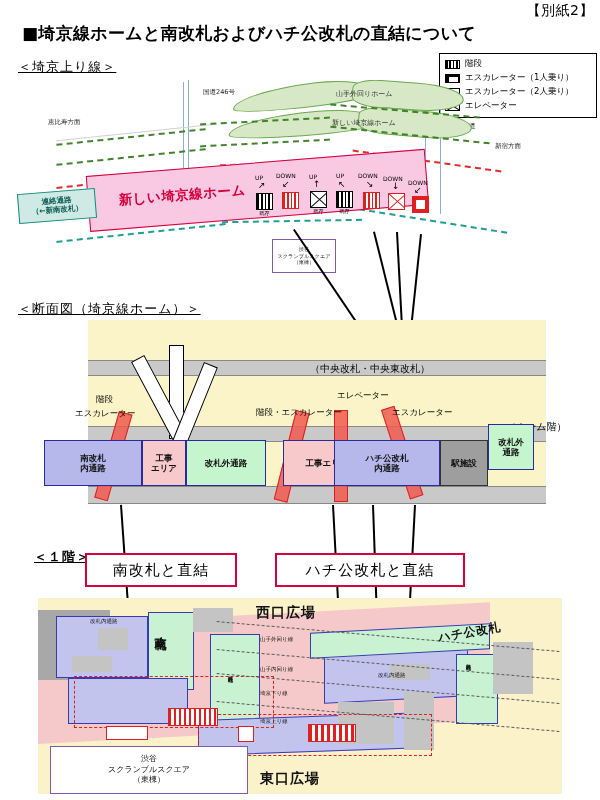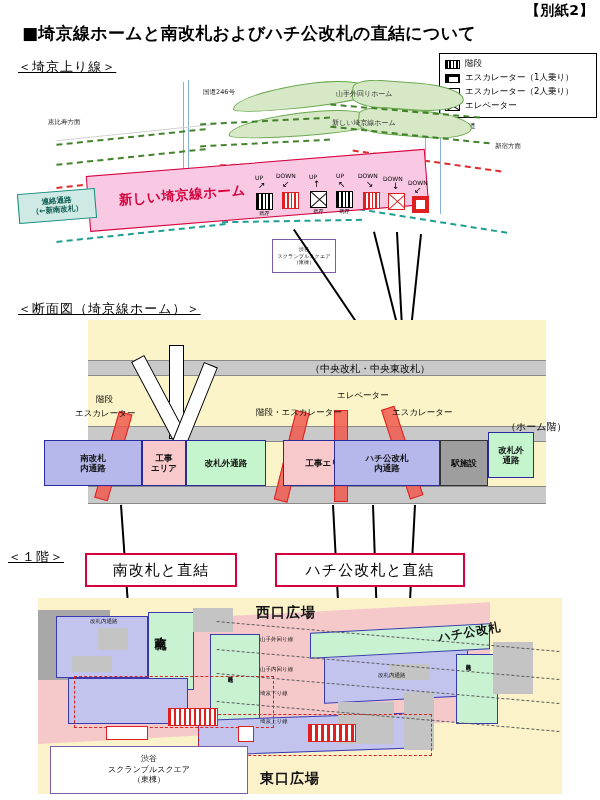--- a/index.html
+++ b/index.html
@@ -4,21 +4,21 @@
 <style>
   html,body{margin:0;padding:0;}
   body{
     width:600px;height:800px;position:relative;overflow:hidden;
     background:#ffffff;
     font-family:"DejaVu Sans","Liberation Sans",sans-serif;
     color:#000;
   }
   .abs{position:absolute;}
   
-  #doc-ref{right:6px;top:2px;font-size:14px;font-weight:bold;letter-spacing:.5px;}
+  #doc-ref{right:6px;top:2px;font-size:14px;font-weight:normal;letter-spacing:.5px;}
   #page-title{left:22px;top:22px;font-size:17px;font-weight:bold;white-space:nowrap;letter-spacing:.3px;}
   .sec-head{font-size:13px;text-decoration:underline;letter-spacing:1px;white-space:nowrap;}
   
   #legend{right:3px;top:53px;width:158px;border:1px solid #000;background:#fff;padding:3px 4px 4px 5px;box-sizing:border-box;}
   .lg-row{display:flex;align-items:center;gap:5px;height:14px;}
   .lg-txt{font-size:8.5px;white-space:nowrap;}
   .ic{width:15px;height:9px;box-sizing:border-box;flex:none;position:relative;}
   .ic-stairs{border:1px solid #000;background:
      repeating-linear-gradient(90deg,#000 0 1.6px,#fff 1.6px 3.4px);}
   .ic-esc1{border:1px solid #000;background:#000;}
@@ -279,32 +279,32 @@
   <div class="room pink" style="left:283px;top:140px;width:88px;height:46px;">
     <span style="white-space:pre-line;">工事エリア</span>
   </div>
   <div class="room blue" style="left:334px;top:140px;width:106px;height:46px;">
     <span style="white-space:pre-line;">ハチ公改札
 内通路</span>
   </div>
   <div class="room gray" style="left:440px;top:140px;width:48px;height:46px;">
     <span style="white-space:pre-line;">駅施設</span>
   </div>
-  <div class="room green" style="left:488px;top:132px;width:46px;height:46px;">
+  <div class="room green" style="left:488px;top:124px;width:46px;height:46px;">
     <span style="white-space:pre-line;">改札外
 通路</span>
   </div>
 </div>
 
 <div class="conn" style="left:120px;top:505px;width:1.8px;height:150px;transform:rotate(-4deg);"></div>
 <div class="conn" style="left:332px;top:505px;width:1.8px;height:155px;transform:rotate(-3deg);"></div>
 <div class="conn" style="left:372px;top:505px;width:1.8px;height:158px;transform:rotate(-2deg);"></div>
 <div class="conn" style="left:414px;top:505px;width:1.8px;height:160px;transform:rotate(3deg);"></div>
 
-<div class="abs sec-head" style="left:8px;top:548px;">＜１階＞</div>
+<div class="abs sec-head" style="left:34px;top:548px;font-weight:bold;">＜１階＞</div>
 
 <div class="callout" style="left:85px;top:553px;width:148px;height:30px;">南改札と直結</div>
 <div class="callout" style="left:275px;top:553px;width:186px;height:30px;">ハチ公改札と直結</div>
 
 <div id="map1f" class="abs">
 
   <div class="mzone mz-yellow" style="left:0;top:0;width:524px;height:196px;"></div>
   <div class="mzone mz-pink" style="left:0;top:28px;width:452px;height:118px;transform:skewY(-3deg);transform-origin:left top;"></div>
   <div class="mzone mz-gray" style="left:0;top:12px;width:72px;height:70px;"></div>
   <div class="mzone mz-blue" style="left:18px;top:18px;width:92px;height:62px;"></div>

